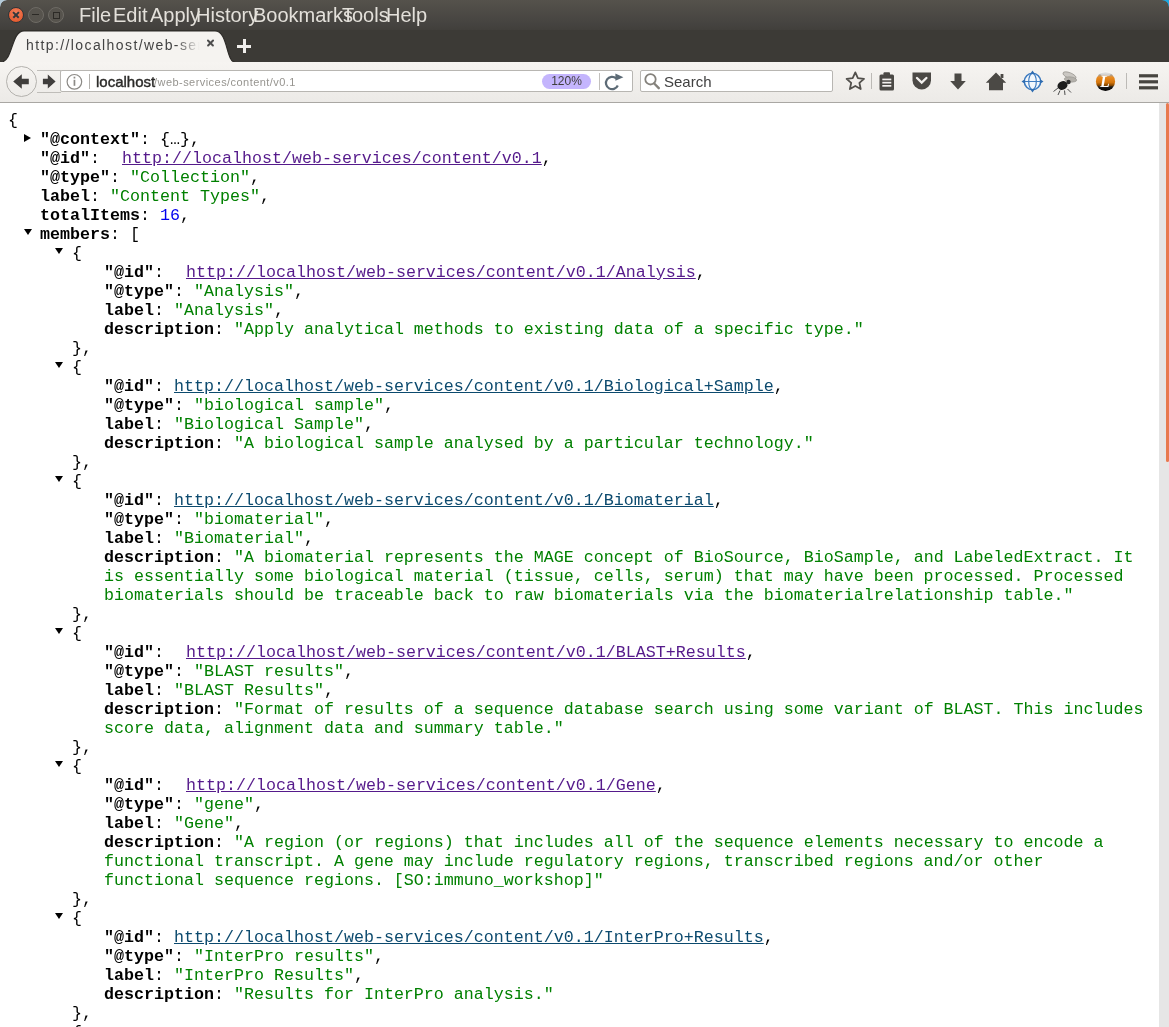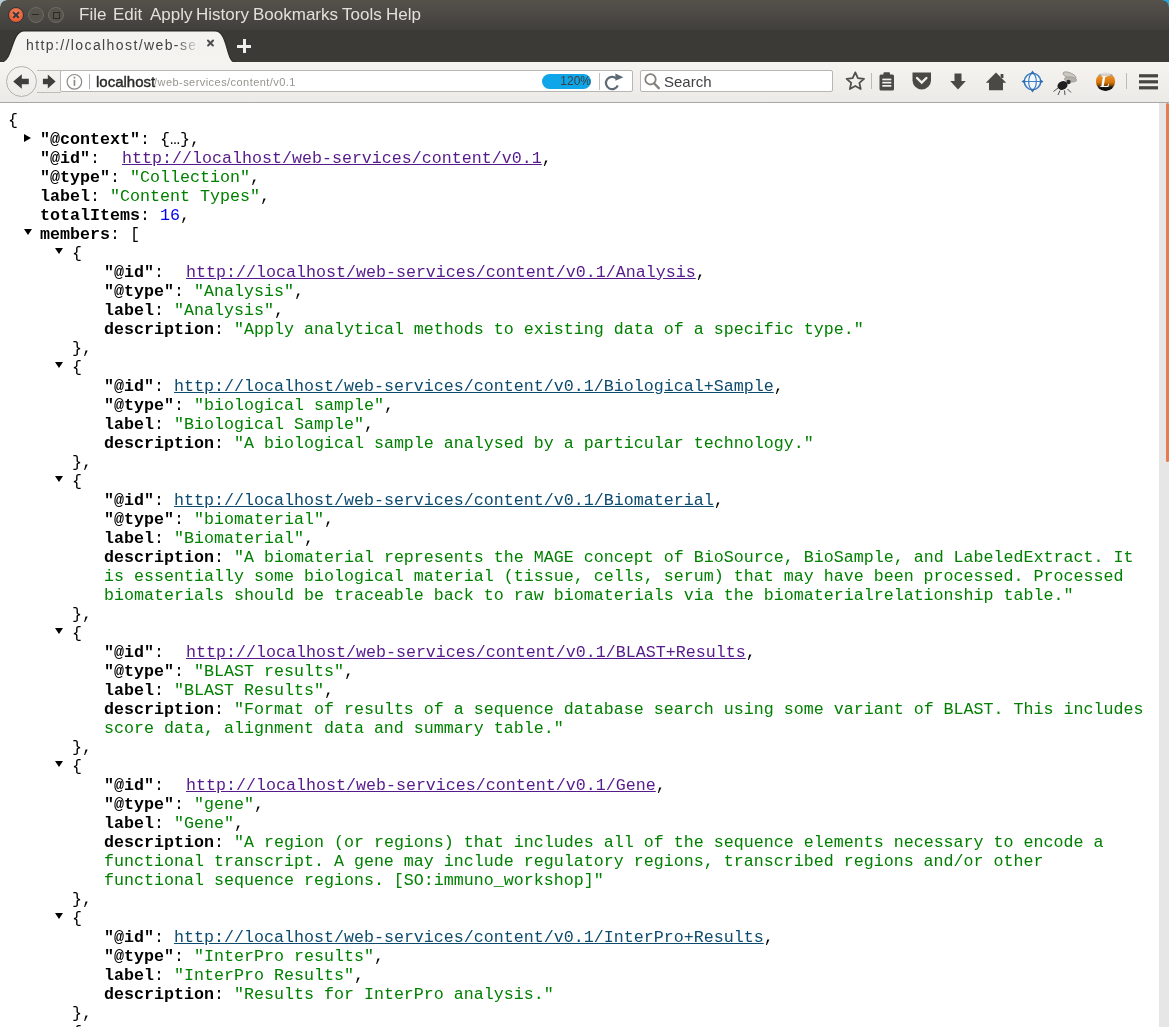--- a/index.html
+++ b/index.html
@@ -15,21 +15,21 @@
   .wbtn.close { left:7.5px; top:6.5px; width:16px; height:16px;
     background:radial-gradient(circle at 50% 35%, #f4825d, #e8633a 60%, #d9531f);
     border:1px solid #303539; }
   .wbtn.close:before, .wbtn.close:after { content:""; position:absolute; left:3px; top:6.2px; width:8px; height:1.7px; background:#33383d; }
   .wbtn.close:before { transform:rotate(45deg); }
   .wbtn.close:after  { transform:rotate(-45deg); }
   .wbtn.mini { left:27.5px; top:6.5px; width:16px; height:16px; background:#56534d; border:1px solid #6e6b65; }
   .wbtn.mini:before { content:""; position:absolute; left:3.2px; top:6.3px; width:7.6px; height:1.7px; background:#2c2a26; }
   .wbtn.maxi { left:47.5px; top:6.5px; width:16px; height:16px; background:#56534d; border:1px solid #6e6b65; }
   .wbtn.maxi:before { content:""; position:absolute; left:4.2px; top:4.2px; width:5.6px; height:5.6px; border:1.7px solid #2c2a26; }
-  .menu { position:absolute; top:0; height:30px; line-height:30px; color:#e3e0da; font-size:17px; }
+  .menu { position:absolute; top:0; height:30px; line-height:30px; color:#e3e0da; font-size:20px; }
 
   
   .tabstrip { position:absolute; left:0; top:30px; width:1169px; height:32px; background:#3c3a36; }
   .tab { position:absolute; left:0px; top:30px; }
   .tablabel { position:absolute; left:26px; top:30px; width:176px; height:31px; line-height:30px;
     font-size:14px; letter-spacing:1.4px; color:#434343; white-space:nowrap; overflow:hidden; }
   .tabfade { position:absolute; left:176px; top:32px; width:28px; height:28px;
     background:linear-gradient(90deg, rgba(245,243,240,0), #f5f3f0 85%); }
   .tabx { position:absolute; left:204px; top:37px; width:12px; height:12px; }
   .tabx:before, .tabx:after { content:""; position:absolute; left:1.5px; top:5px; width:9px; height:1.8px; background:#4e4e4e; border-radius:1px; }
@@ -42,22 +42,22 @@
   .navbar { position:absolute; left:0; top:62px; width:1169px; height:41px;
     background:linear-gradient(#f6f4f1, #eceae7); border-bottom:1px solid #a9a7a3; }
   .backbtn { position:absolute; left:5.5px; top:65.5px; width:31px; height:31px; border-radius:50%;
     border:1px solid #b4b2ae; }
   .fwdbox { position:absolute; left:37px; top:69.5px; width:24px; height:23px; border-top:1px solid #bfbdb9; border-bottom:1px solid #bfbdb9; }
   .field { position:absolute; top:70px; height:22px; background:#fff; border:1px solid #b8b6b2; border-radius:2px; }
   .urlbar { left:60px; width:573px; }
   .searchbar { left:640px; width:193px; }
   .loc1 { position:absolute; left:96px; top:73px; font-size:15px; line-height:17px; color:#2b2a28; -webkit-text-stroke:0.4px #2b2a28; }
   .loc2 { position:absolute; left:154px; top:74px; font-size:11px; line-height:17px; letter-spacing:0.45px; color:#96948f; }
-  .zoom { position:absolute; left:542px; top:74px; width:49px; height:15px; border-radius:7.5px; background:#0ea5e9;
-    font-size:12px; line-height:15px; text-align:right; color:#3f3e3c; }
+  .zoom { position:absolute; left:542px; top:74px; width:49px; height:15px; border-radius:7.5px; background:#c4b5fd;
+    font-size:12px; line-height:15px; text-align:center; color:#3f3e3c; }
   .vsep { position:absolute; width:1px; background:#c2c0bc; }
   .searchtxt { position:absolute; left:664px; top:73px; font-size:15px; color:#404040; }
   .icon { position:absolute; }
 
   
   .content { position:absolute; left:0; top:103px; width:1169px; height:924px; background:#fff; overflow:hidden; }
   .json { position:absolute; left:0; top:8px; width:1169px; font:16.667px/19px "Liberation Mono",monospace; white-space:pre; color:#000; }
   .ln { height:19px; position:relative; }
   .k { font-weight:bold; }
   .s { color:#008000; }

